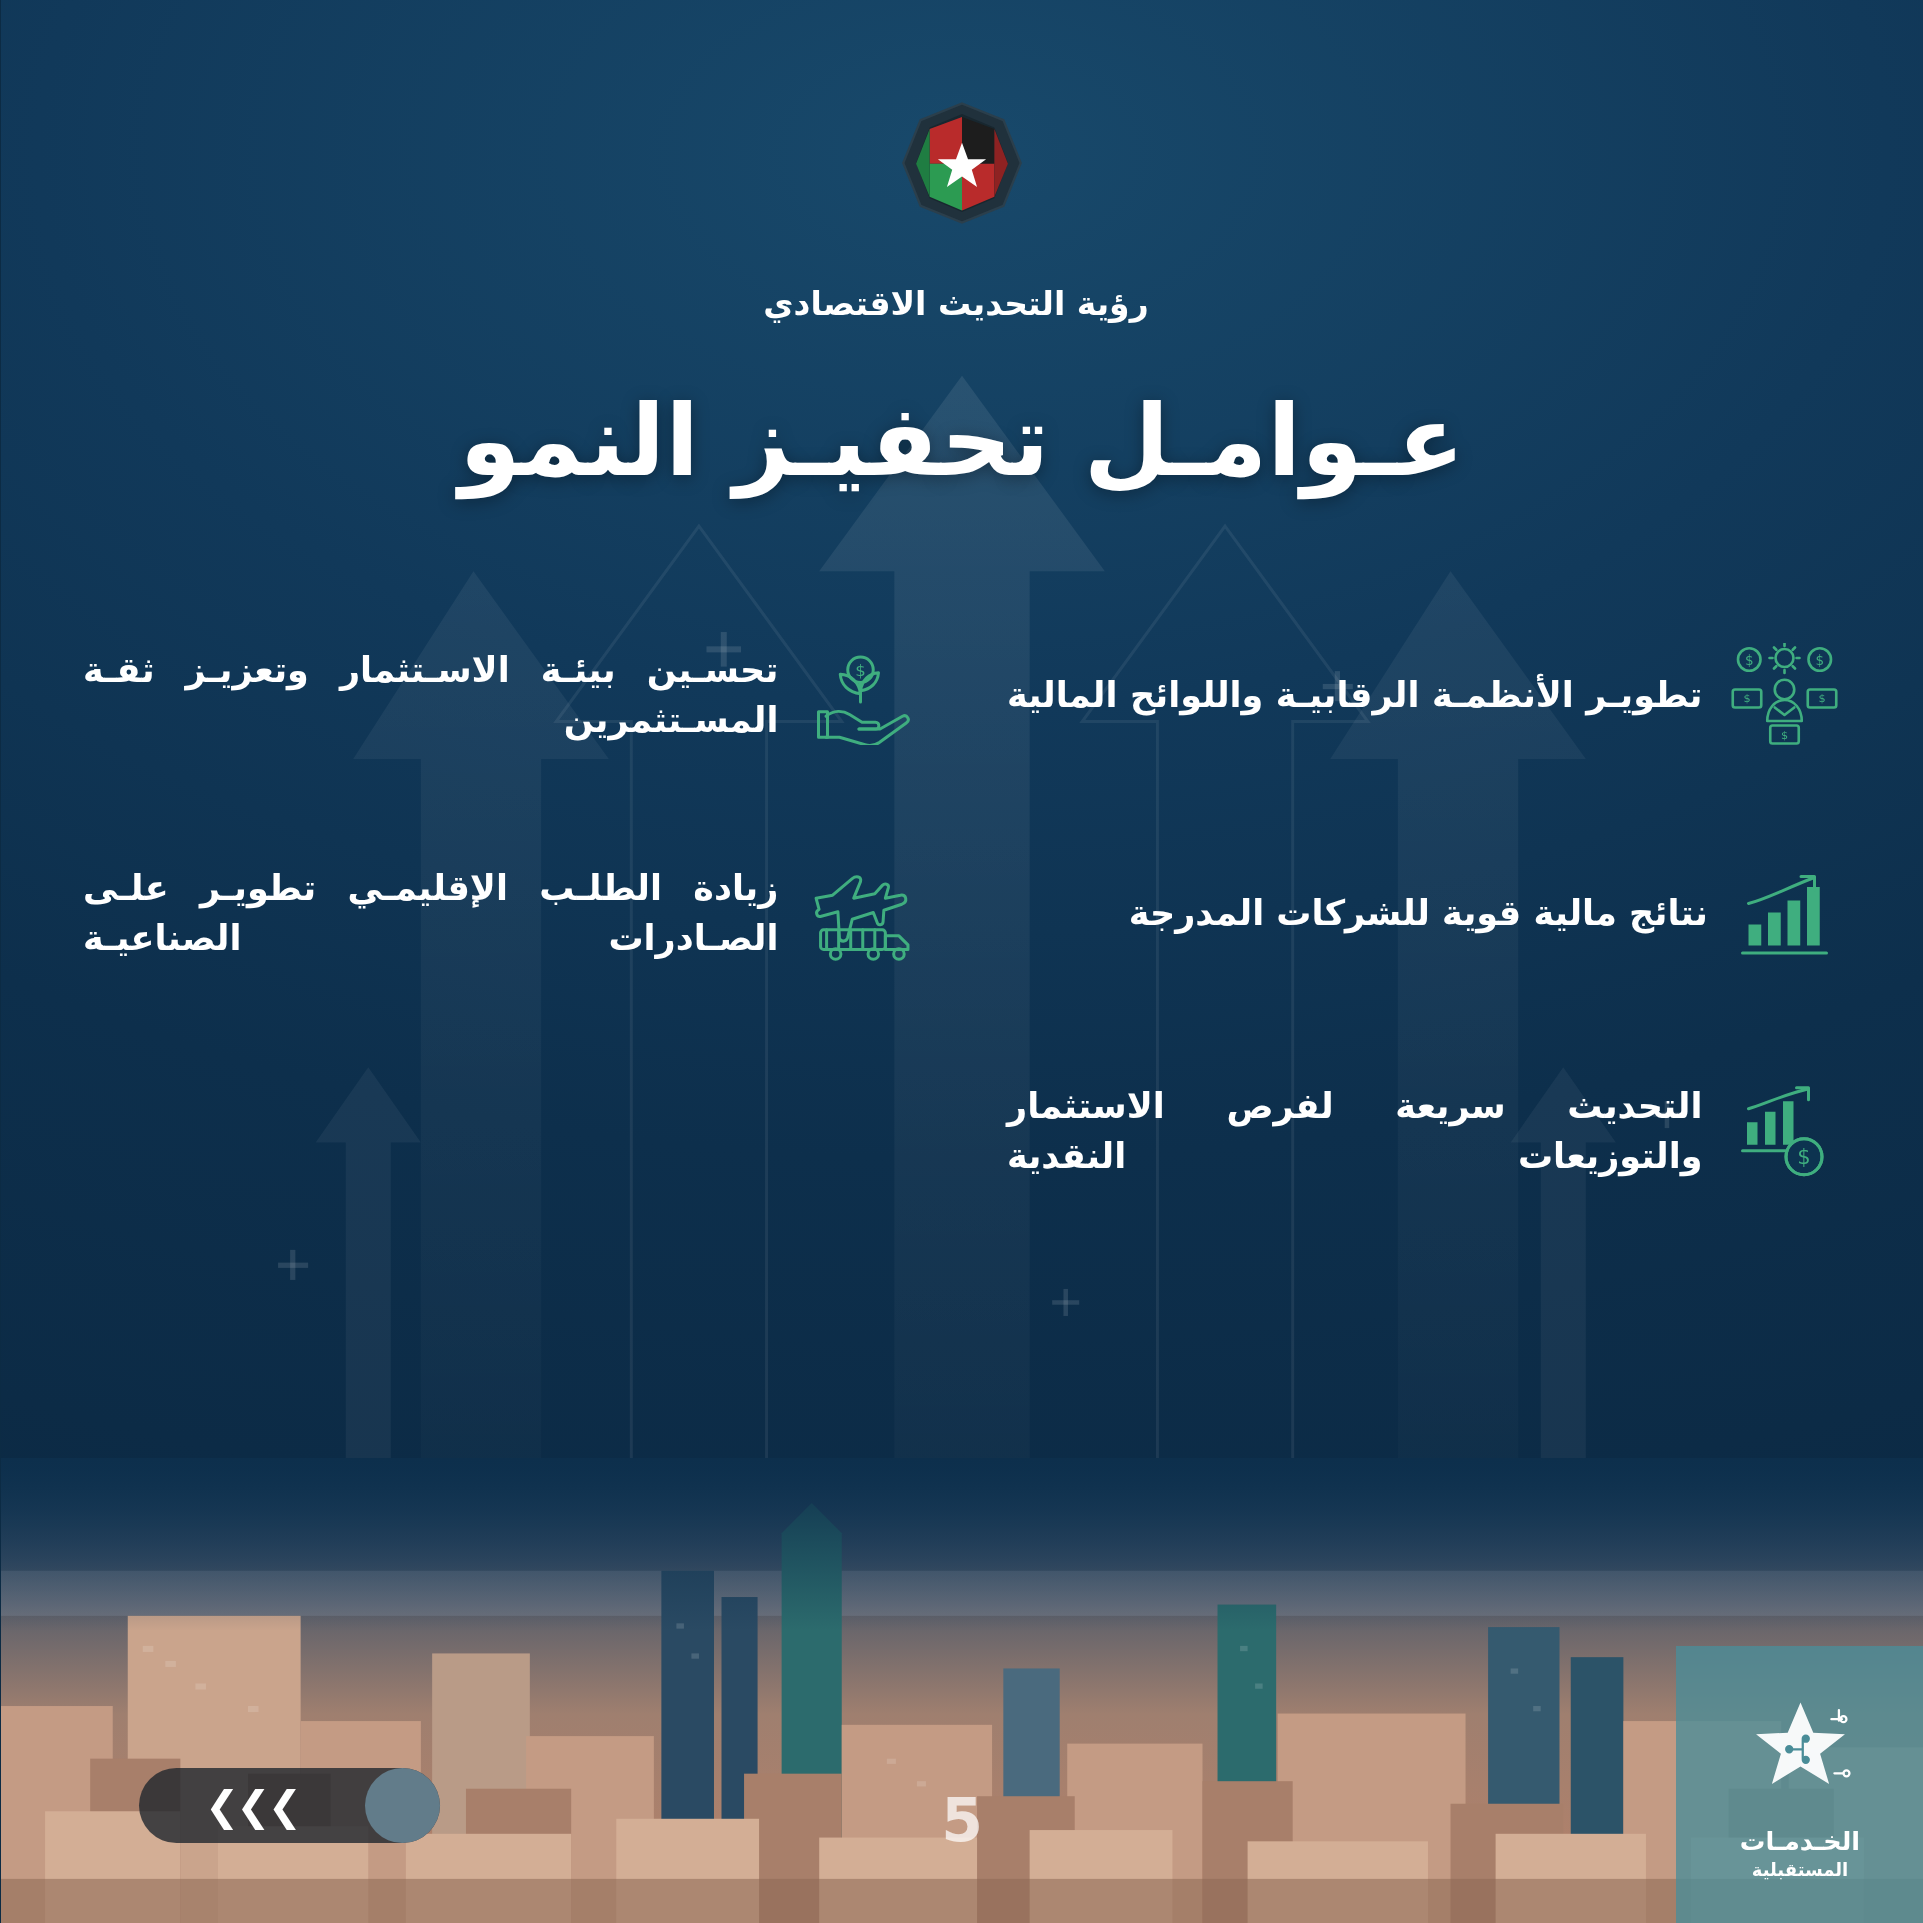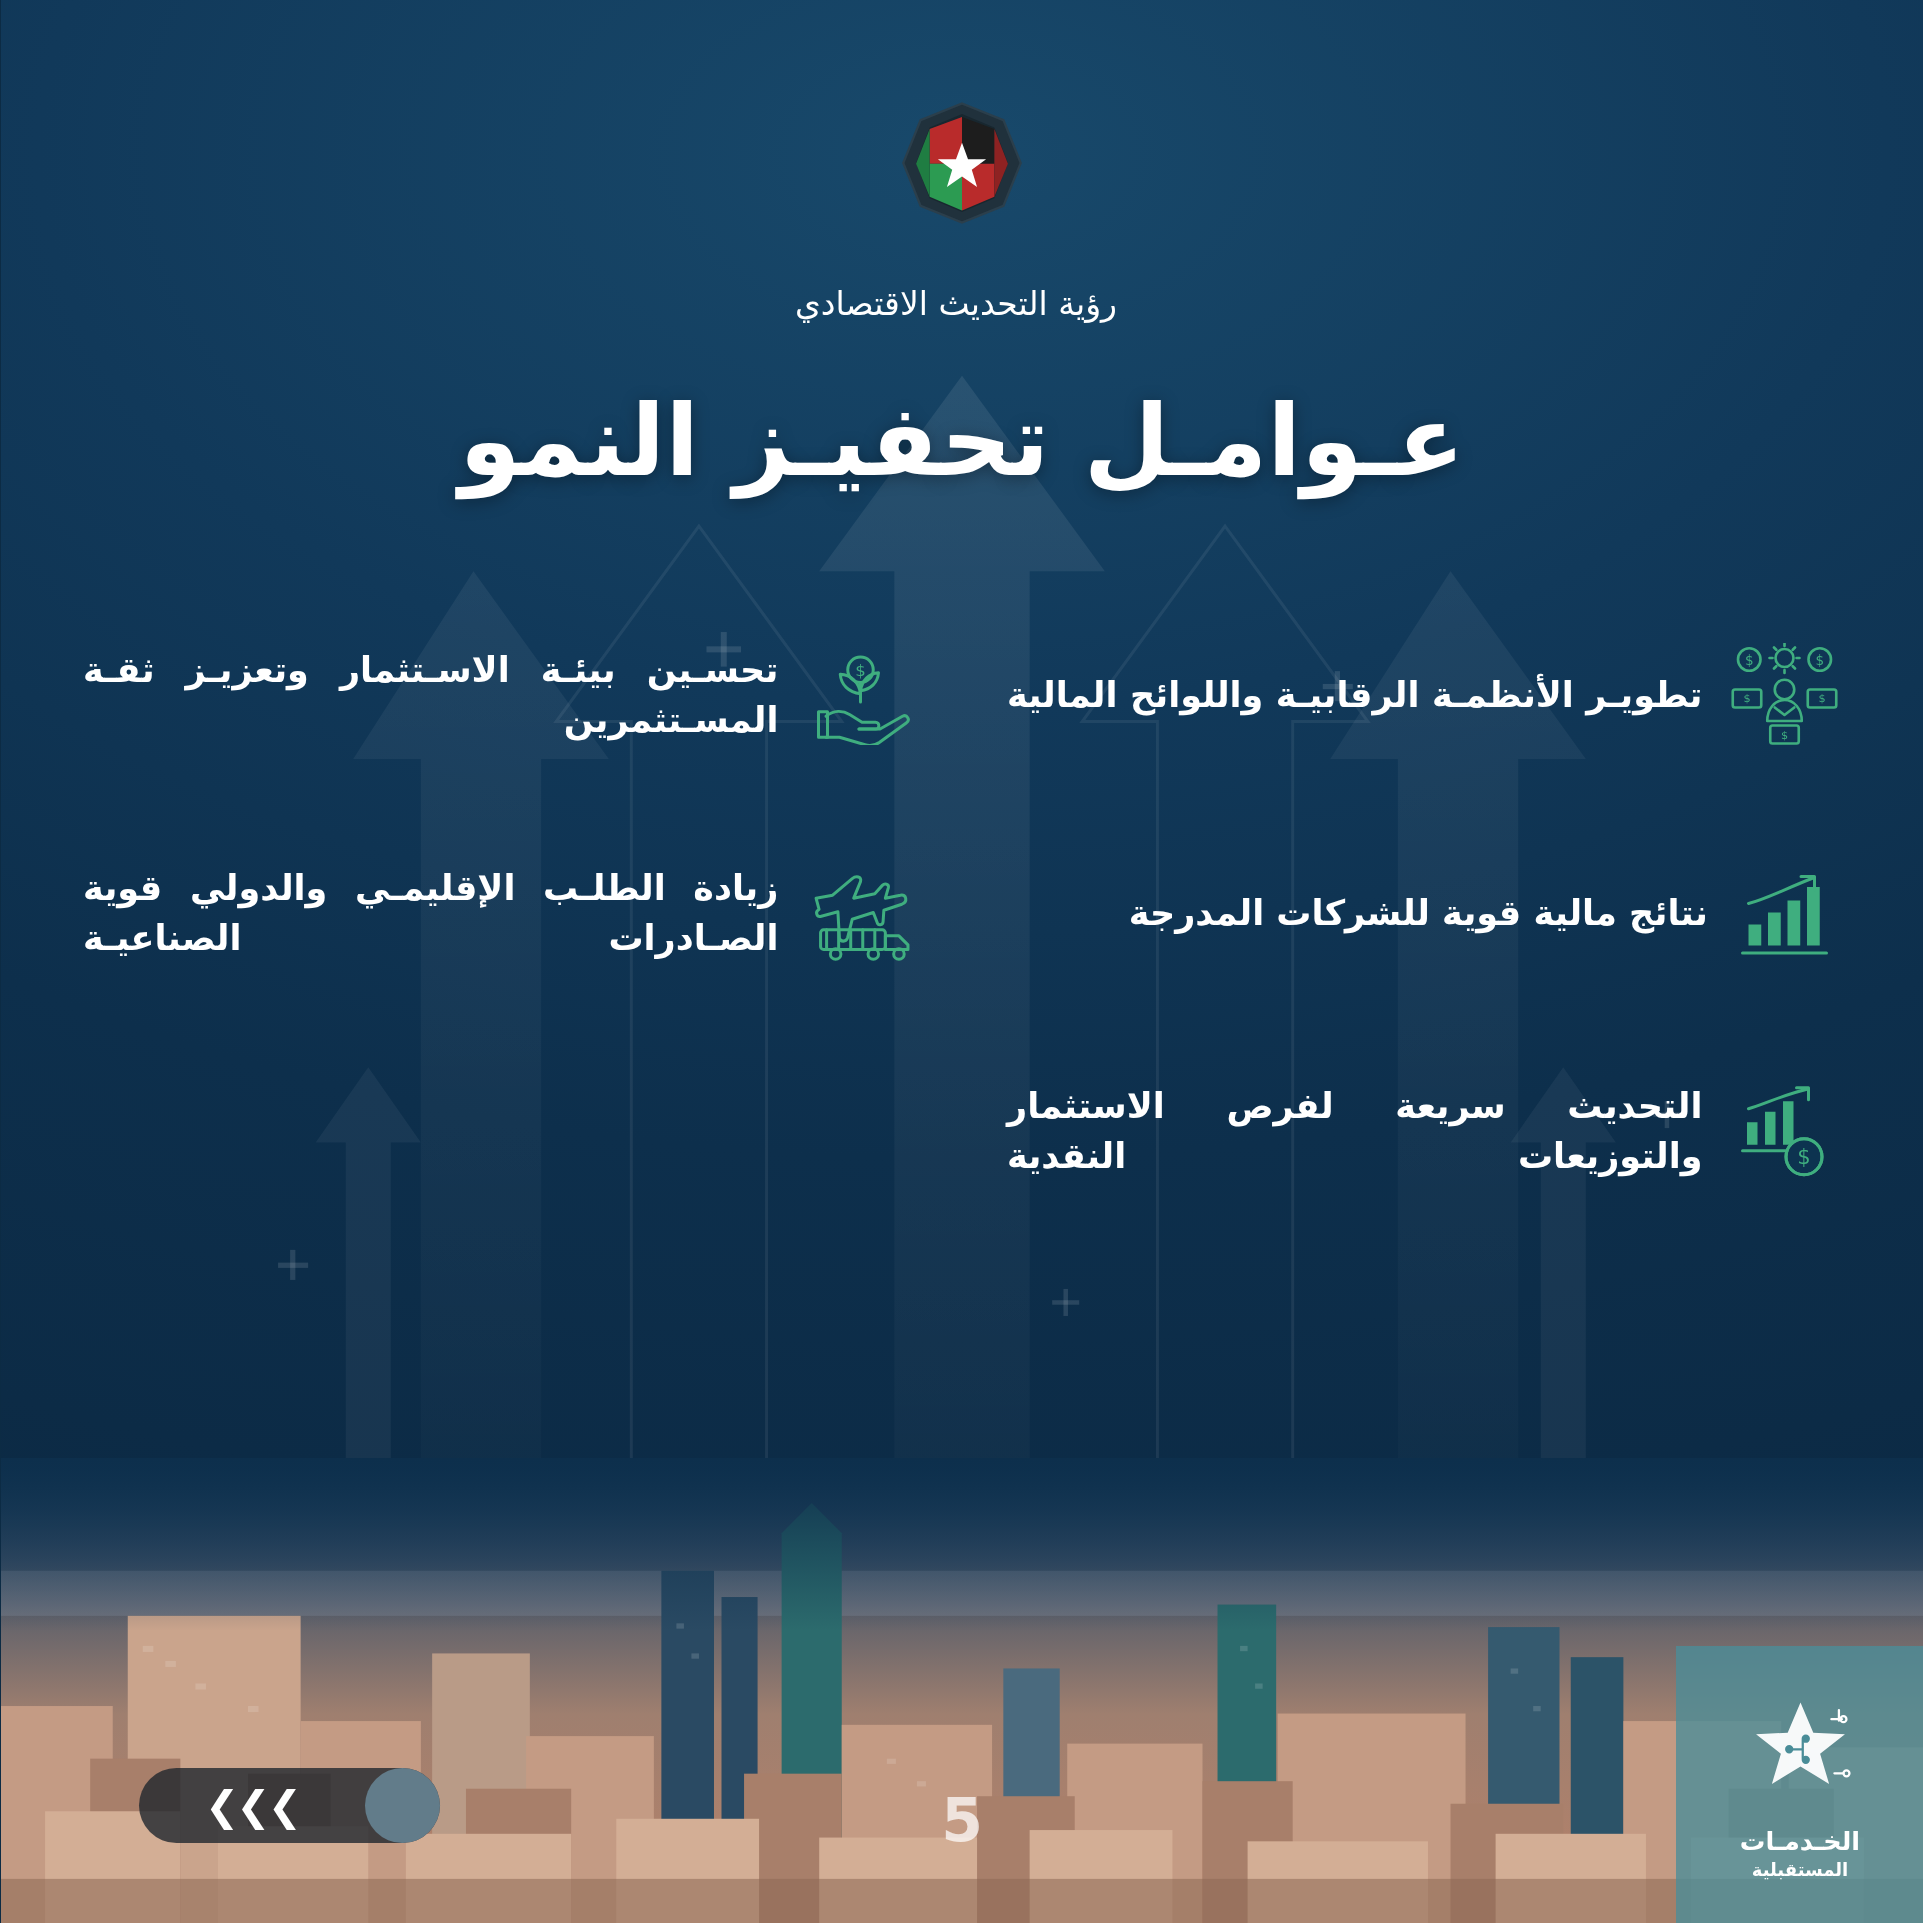--- a/index.html
+++ b/index.html
@@ -22,21 +22,21 @@
   
   .city { position: absolute; left: 0; right: 0; bottom: 0; height: 466px; z-index: 2; overflow: hidden; }
 
   
   .logo-wrap {
     position: absolute; top: 99px; left: 50%; transform: translateX(-50%);
     width: 128px; height: 134px; z-index: 6;
   }
   .brand-line {
     position: absolute; top: 284px; left: 0; right: 12px; text-align: center;
-    color: #ffffff; font-size: 33px; font-weight: normal; letter-spacing: 0.4px;
+    color: #ffffff; font-size: 33px; font-weight: bold; letter-spacing: 0.4px;
     z-index: 6;
   }
   .main-title {
     position: absolute; top: 383px; left: 0; right: 0; text-align: center;
     color: #ffffff; font-size: 99px; font-weight: bold; letter-spacing: 1.5px;
     text-shadow: 0 3px 16.5px rgba(0,0,0,.35);
     z-index: 6;
   }
 
   
@@ -238,21 +238,21 @@
         <svg width="113" height="98" viewBox="0 0 150 130" fill="none" stroke="#3fae7f" stroke-width="4" stroke-linecap="round" stroke-linejoin="round">
           <path d="M16 44 l22 -4 l26 -22 c5 -4 13 -3 11 4 l-9 22 l28 -6 l10 -11 c3 -3 9 -2 8 3 l-4 14 l20 -4 c8 -2 10 9 2 12 l-24 8 l-1 15 c0 5 -7 6 -8 1 l-5 -13 l-28 9 l-6 24 c-2 7 -10 6 -11 1 l-2 -35 l-22 6 c-6 2 -9 -6 -3 -9z"></path>
           <rect x="22" y="86" width="86" height="26" rx="4"></rect>
           <path d="M30 86 v26 M46 86 v26 M62 86 v26 M78 86 v26 M94 86 v26"></path>
           <path d="M108 94 h18 l12 12 v6 h-30z"></path>
           <circle cx="42" cy="118" r="7"></circle>
           <circle cx="92" cy="118" r="7"></circle>
           <circle cx="126" cy="118" r="7"></circle>
         </svg>
       </span>
-      <span class="label">زيادة الطلـب الإقليمـي والدولي قوية الصـادرات الصناعيـة</span>
+      <span class="label">زيادة الطلـب الإقليمـي تطويـر علـى الصـادرات الصناعيـة</span>
     </div>
   </div>
 
   <div class="city">
     <svg width="1924" height="466" viewBox="0 0 2560 620" preserveAspectRatio="none">
       <defs>
         <linearGradient id="sky" x1="0" y1="0" x2="0" y2="1">
           <stop offset="0%" stop-color="#11395a"></stop>
           <stop offset="22%" stop-color="#3f5268"></stop>
           <stop offset="55%" stop-color="#9f7f6f"></stop>

